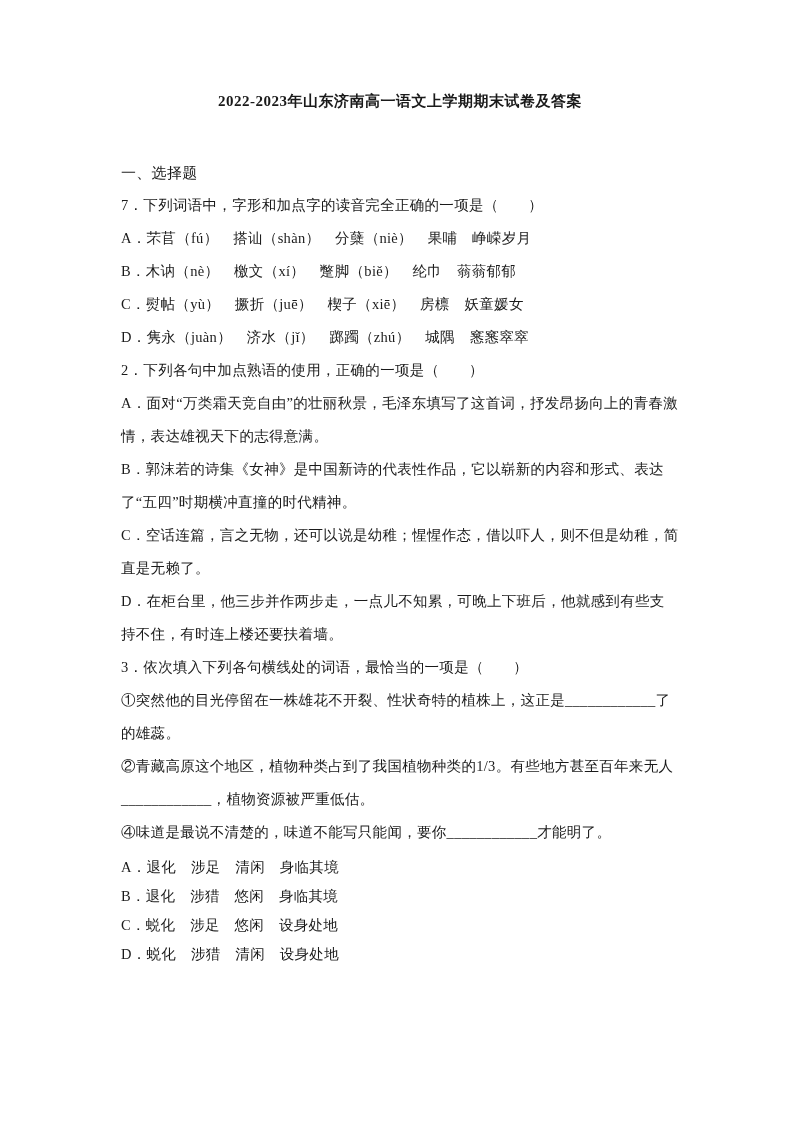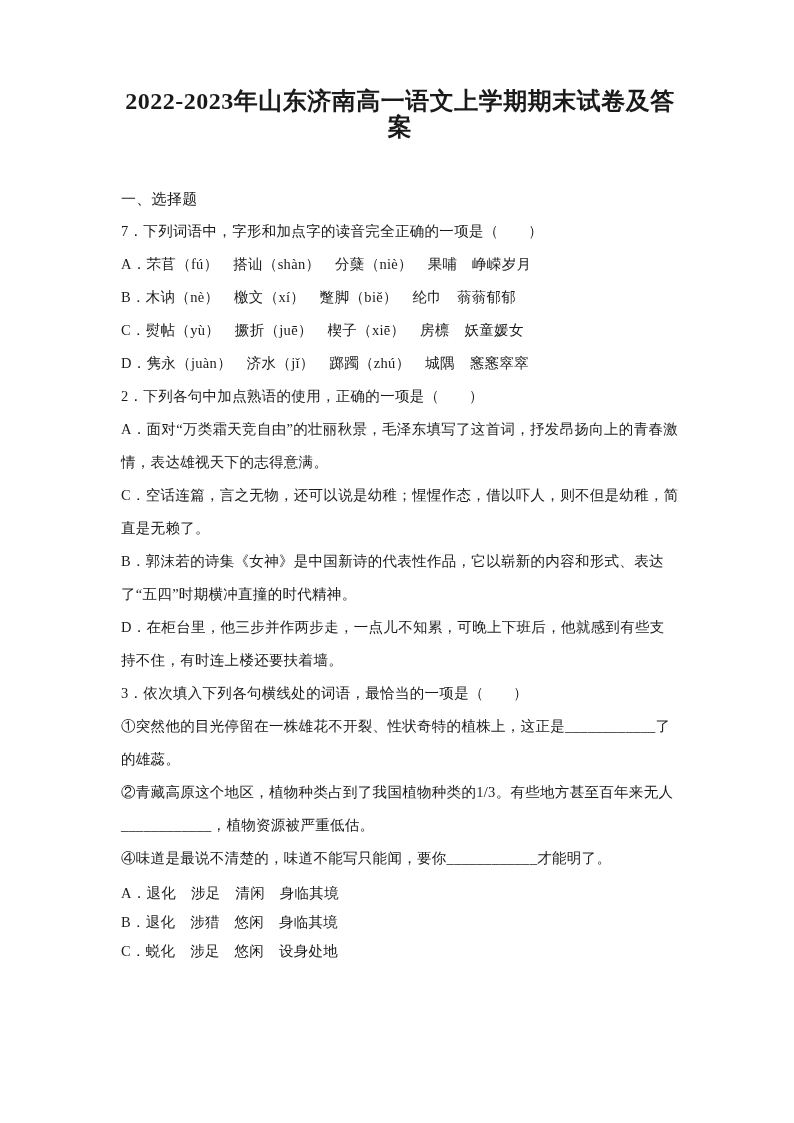--- a/index.html
+++ b/index.html
@@ -13,21 +13,21 @@
     height: 1123px;
     margin: 0 auto;
     background: #ffffff;
     box-sizing: border-box;
     padding: 88px 115px 0 121px;
     font-family: "Liberation Serif", "DejaVu Serif", serif;
     color: #1a1a1a;
     overflow: hidden;
   }
   .doc-title {
-    font-size: 24px;
+    font-size: 15px;
     font-weight: bold;
     text-align: center;
     margin: 0 0 46px 0;
     line-height: 26px;
     letter-spacing: 0.5px;
   }
   .para {
     font-size: 14.5px;
     line-height: 33px;
     margin: 0;
@@ -57,28 +57,29 @@
   <p class="para section-heading">一、选择题</p>
 
   <p class="para">7．下列词语中，字形和加点字的读音完全正确的一项是（　　）</p>
   <p class="para">A．芣苢（fú）　搭讪（shàn）　分蘖（niè）　果哺　峥嵘岁月</p>
   <p class="para">B．木讷（nè）　檄文（xí）　蹩脚（biě）　纶巾　蓊蓊郁郁</p>
   <p class="para">C．熨帖（yù）　撅折（juē）　楔子（xiē）　房檩　妖童媛女</p>
   <p class="para">D．隽永（juàn）　济水（jǐ）　踯躅（zhú）　城隅　窸窸窣窣</p>
 
   <p class="para">2．下列各句中加点熟语的使用，正确的一项是（　　）</p>
   <p class="para">A．面对“万类霜天竞自由”的壮丽秋景，毛泽东填写了这首词，抒发昂扬向上的青春激情，表达雄视天下的志得意满。</p>
+  <p class="para">B．郭沫若的诗集《女神》是中国新诗的代表性作品，它以崭新的内容和形式、表达了“五四”时期横冲直撞的时代精神。</p>
   <p class="para">C．空话连篇，言之无物，还可以说是幼稚；惺惺作态，借以吓人，则不但是幼稚，简直是无赖了。</p>
-  <p class="para">B．郭沫若的诗集《女神》是中国新诗的代表性作品，它以崭新的内容和形式、表达了“五四”时期横冲直撞的时代精神。</p>
   <p class="para">D．在柜台里，他三步并作两步走，一点儿不知累，可晚上下班后，他就感到有些支持不住，有时连上楼还要扶着墙。</p>
 
   <p class="para">3．依次填入下列各句横线处的词语，最恰当的一项是（　　）</p>
   <p class="para">①突然他的目光停留在一株雄花不开裂、性状奇特的植株上，这正是____________了的雄蕊。</p>
   <p class="para">②青藏高原这个地区，植物种类占到了我国植物种类的1/3。有些地方甚至百年来无人____________，植物资源被严重低估。</p>
   <p class="para">④味道是最说不清楚的，味道不能写只能闻，要你____________才能明了。</p>
 
   <div class="q3-options-block">
     <p class="para q3-option">A．退化　涉足　清闲　身临其境</p>
     <p class="para q3-option">B．退化　涉猎　悠闲　身临其境</p>
     <p class="para q3-option">C．蜕化　涉足　悠闲　设身处地</p>
+    <p class="para q3-option">D．蜕化　涉猎　清闲　设身处地</p>
   </div>
 
 </div>
 
 </body></html>

